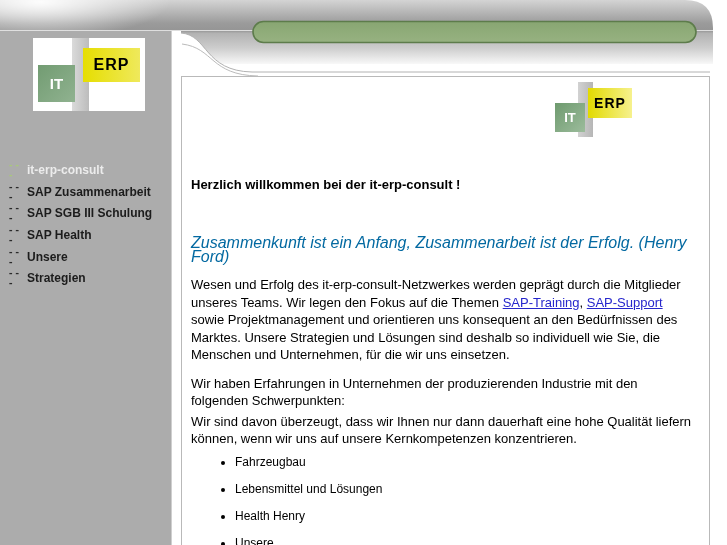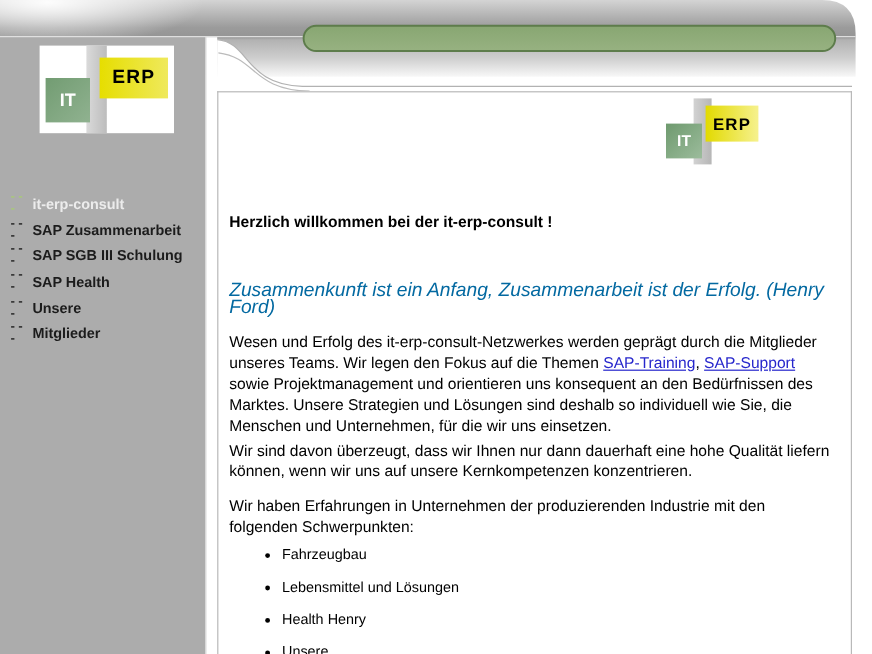--- a/index.html
+++ b/index.html
@@ -114,44 +114,44 @@
     <div class="nav-item">
       <span class="dashes">---</span>
       <span class="nav-label">SAP Health</span>
     </div>
     <div class="nav-item">
       <span class="dashes">---</span>
       <span class="nav-label">Unsere</span>
     </div>
     <div class="nav-item">
       <span class="dashes">---</span>
-      <span class="nav-label">Mitglieder</span>
+      <span class="nav-label">Strategien</span>
     </div>
   </div>
 </div>
 
 <div class="separator"></div>
 
 <div class="content">
   <div>
     <div class="clogo-bar"></div>
     <div class="clogo-erp">ERP</div>
     <div class="clogo-it">IT</div>
   </div>
 
   <div class="text">
     <h1 class="heading">Herzlich willkommen bei der it-erp-consult !</h1>
 
     <div class="quote">Zusammenkunft ist ein Anfang, Zusammenarbeit ist der Erfolg. (Henry Ford)</div>
 
     <p class="body p1"><span>Wesen und Erfolg des it-erp-consult-Netzwerkes werden geprägt durch die Mitglieder unseres Teams. Wir legen den Fokus auf die Themen </span><a href="#">SAP-Training</a><span>, </span><a href="#">SAP-Support</a><span> sowie Projektmanagement und orientieren uns konsequent an den Bedürfnissen des Marktes. Unsere Strategien und Lösungen sind deshalb so individuell wie Sie, die Menschen und Unternehmen, für die wir uns einsetzen.</span></p>
 
+    <p class="body p3">Wir haben Erfahrungen in Unternehmen der produzierenden Industrie mit den folgenden Schwerpunkten:</p>
+
     <p class="body p2">Wir sind davon überzeugt, dass wir Ihnen nur dann dauerhaft eine hohe Qualität liefern können, wenn wir uns auf unsere Kernkompetenzen konzentrieren.</p>
-
-    <p class="body p3">Wir haben Erfahrungen in Unternehmen der produzierenden Industrie mit den folgenden Schwerpunkten:</p>
 
     <ul class="topics">
       <li>Fahrzeugbau</li>
       <li>Lebensmittel und Lösungen</li>
       <li>Health Henry</li>
       <li>Unsere</li>
     </ul>
   </div>
 </div>
 

